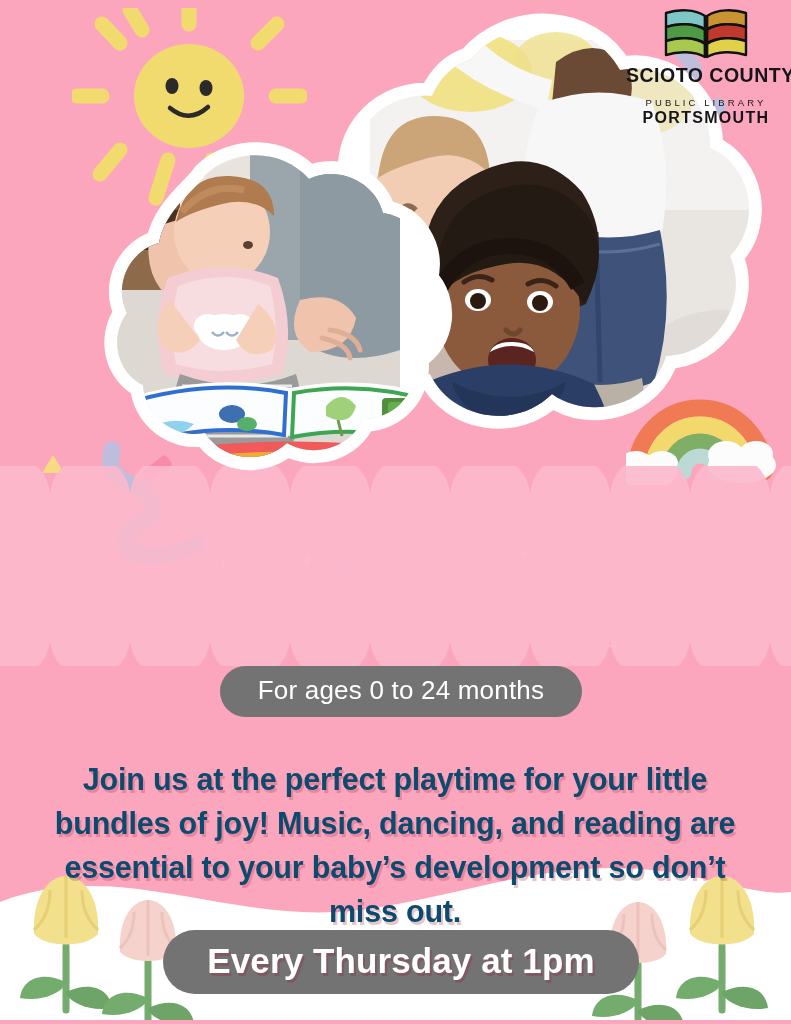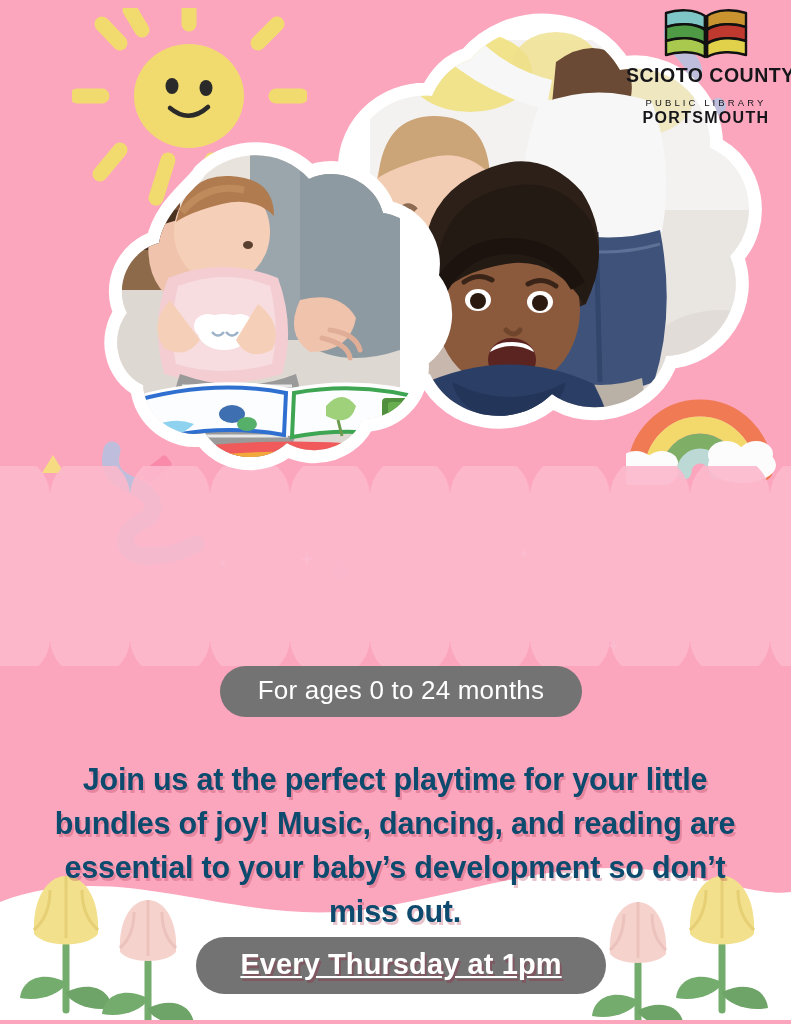--- a/index.html
+++ b/index.html
@@ -172,25 +172,24 @@
 
   #time-pill-wrap {
     position: absolute;
     left: 0; right: 0;
     bottom: 30px;
     z-index: 34;
     text-align: center;
   }
   #time-pill {
     padding: 11px 44px 13px;
-    font-size: 29px;
+    font-size: 35px;
     font-weight: 700;
     letter-spacing: .1px;
     text-shadow: 2px 3px 0 rgba(150,38,62,.35);
-    text-decoration: underline;
   }
 </style>
 </head>
 <body>
 
 <div id="poster">
 
   <div class="decor sun">
     <svg width="235" height="200" viewBox="0 0 235 200">
       <g fill="#f2db6e">

